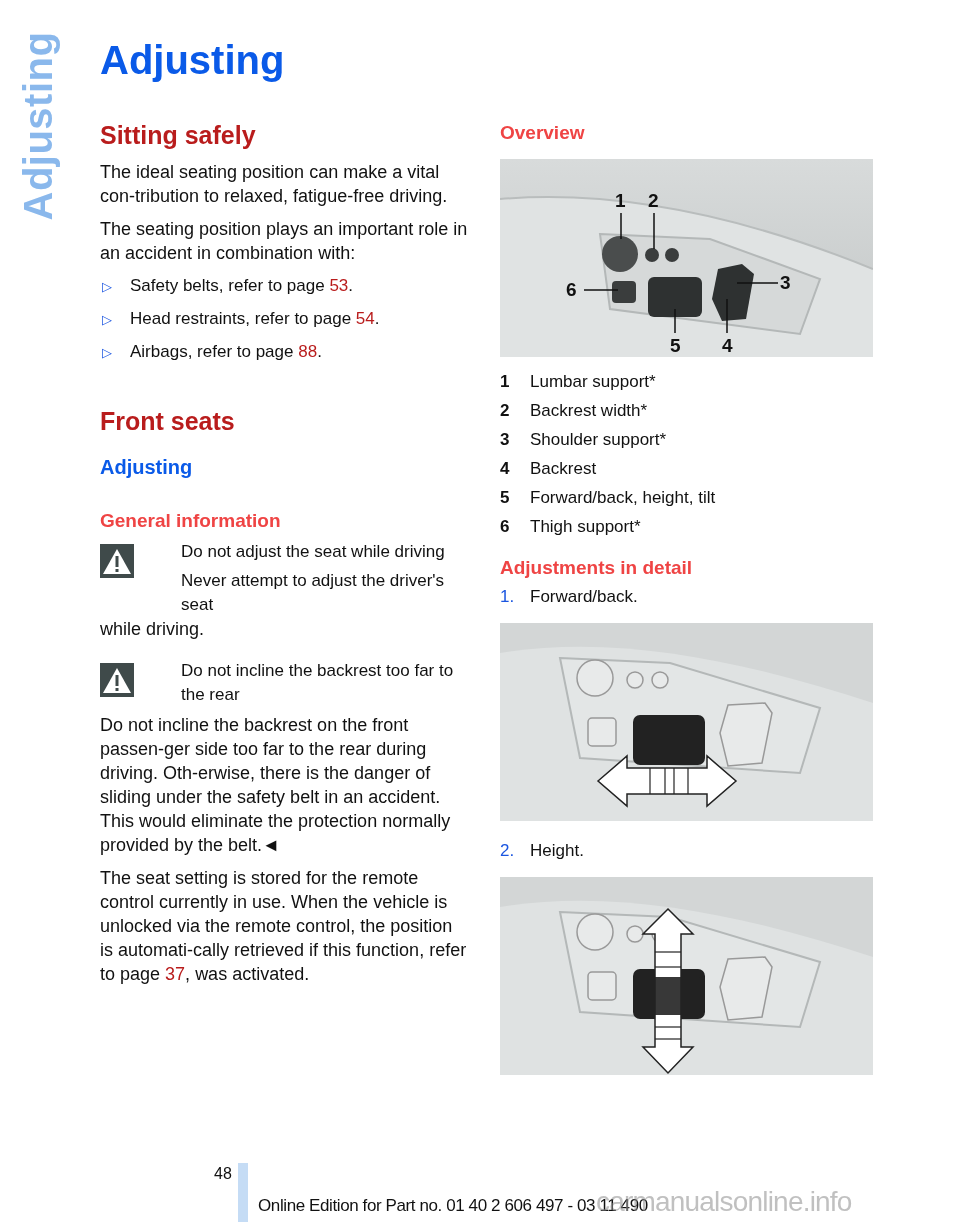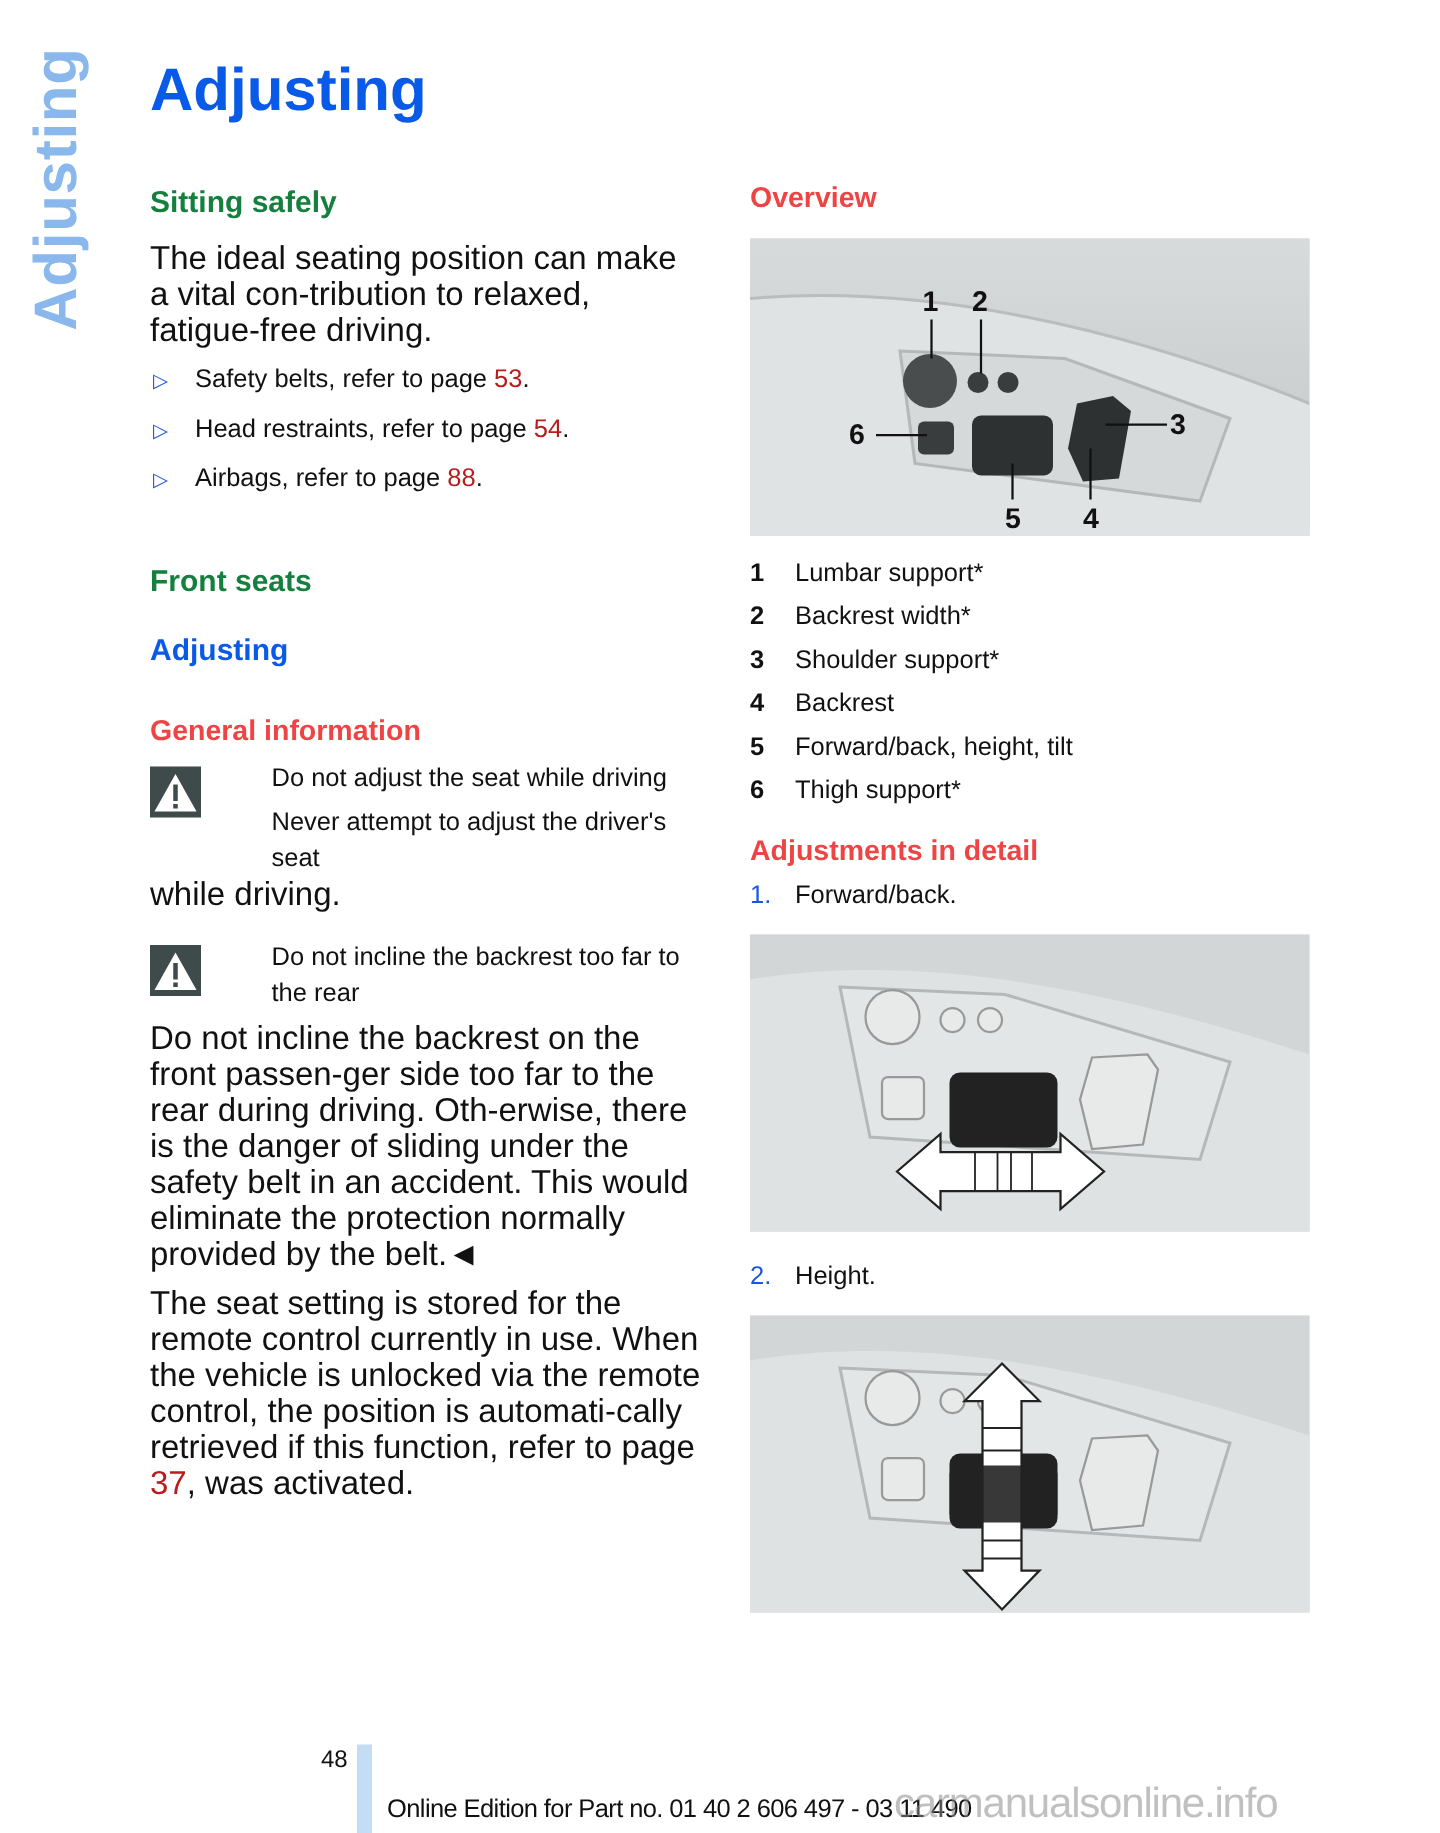--- a/index.html
+++ b/index.html
@@ -14,25 +14,25 @@
       display: block; transform: rotate(-90deg); transform-origin: center;
       white-space: nowrap; font-weight: bold; font-size: 40px; color: #8ab8ec;
       letter-spacing: 0.5px; position: absolute; top: 100px; left: -60px; width: 160px; text-align: center;
     }
 
     .page-title { position: absolute; left: 100px; top: 38px; font-size: 40px; font-weight: bold; color: #0a5ae8; }
 
     .col-left { position: absolute; left: 100px; top: 118px; width: 368px; }
     .col-right { position: absolute; left: 500px; top: 118px; width: 373px; }
 
-    h2.sec { font-size: 20px; font-weight: bold; color: #15803d; line-height: 34px; }
+    h2.sec { font-size: 25px; font-weight: bold; color: #b91c1c; line-height: 34px; }
     h3.sub { font-size: 20px; font-weight: bold; color: #0a5ae8; line-height: 26px; }
     h4.subsub { font-size: 19px; font-weight: bold; color: #ef4444; line-height: 26px; }
 
-    p.body { font-size: 22px; line-height: 24px; color: #111; }
+    p.body { font-size: 18px; line-height: 24px; color: #111; }
     .link { color: #b91c1c; }
 
     ul.bullets { list-style: none; }
     ul.bullets li { position: relative; padding-left: 30px; font-size: 17px; line-height: 24px; margin-top: 9px; }
     ul.bullets li .tri { position: absolute; left: 2px; top: 1px; color: #1a55e0; font-size: 13px; }
 
     .warn { position: relative; }
     .warn-icon {
       float: left; width: 34px; height: 34px; background: #3f4a4a; margin: 4px 12px 2px 0;
       display: flex; align-items: center; justify-content: center;
@@ -59,20 +59,21 @@
 
 <div class="side-tab">
   <span>Adjusting</span>
 </div>
 
 <h1 class="page-title">Adjusting</h1>
 
 <div class="col-left">
   <h2 class="sec">Sitting safely</h2>
   <p class="body" style="margin-top:8px">The ideal seating position can make a vital con-tribution to relaxed, fatigue-free driving.</p>
+  <p class="body" style="margin-top:9px">The seating position plays an important role in an accident in combination with:</p>
   <ul class="bullets">
     <li>
       <span class="tri">▷</span>
       <span>Safety belts, refer to page </span><span class="link">53</span><span>.</span>
     </li>
     <li>
       <span class="tri">▷</span>
       <span>Head restraints, refer to page </span><span class="link">54</span><span>.</span>
     </li>
     <li>

